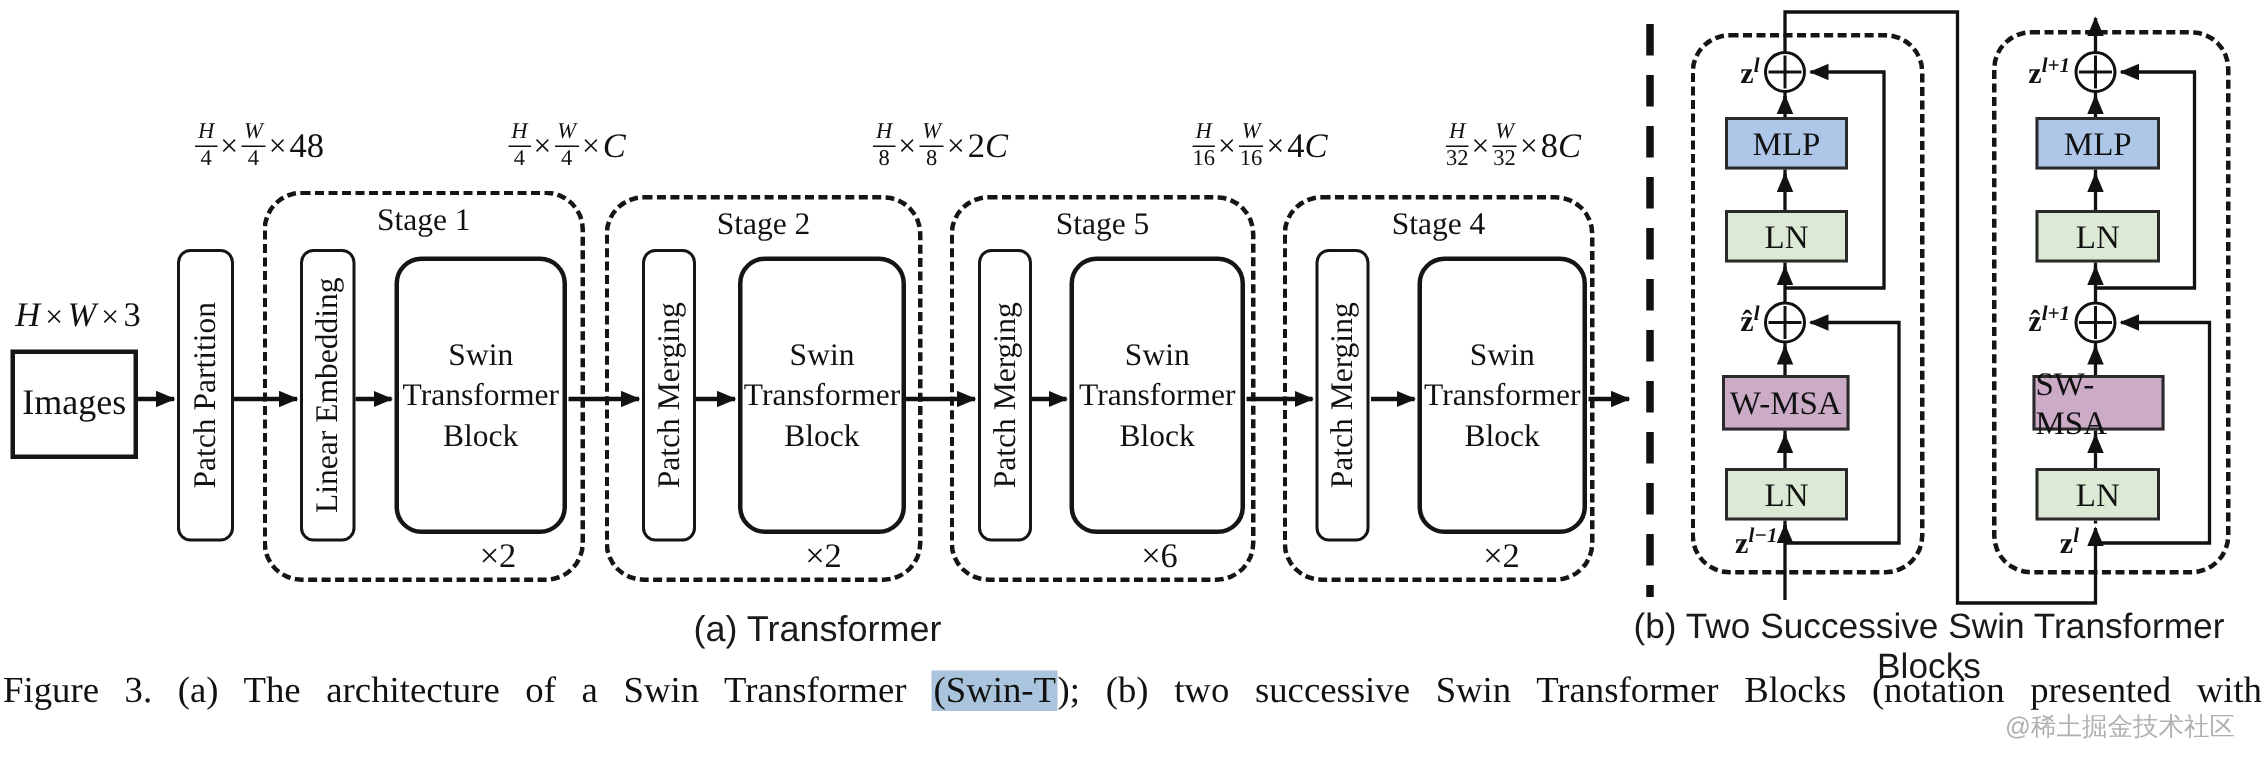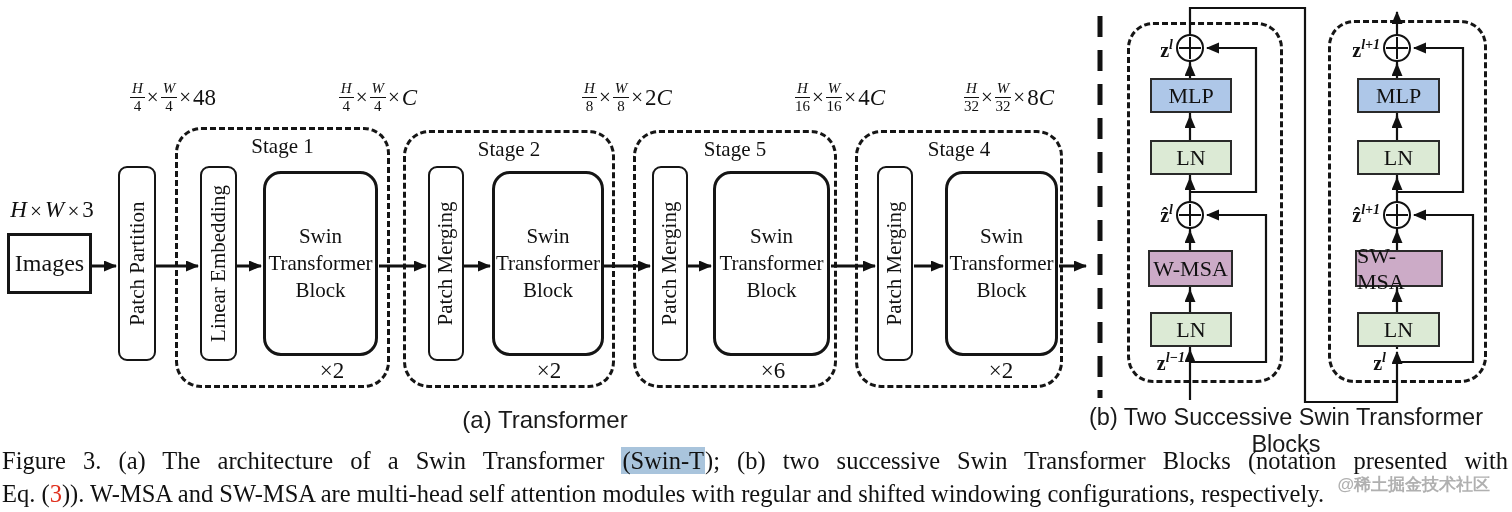--- a/index.html
+++ b/index.html
@@ -112,21 +112,21 @@
       <line x1="1397" y1="37" x2="1397" y2="59"></line>
         <line x1="1386" y1="48" x2="1408" y2="48"></line>
       <circle cx="1397" cy="215" r="13" fill="#fff"></circle>
       <line x1="1397" y1="204" x2="1397" y2="226"></line>
         <line x1="1386" y1="215" x2="1408" y2="215"></line>
     </g>
   </svg>
 
   <div class="hwlabel it" style="left:2px;top:197px;width:100px;"><span class="it">H</span><span class="times">×</span><span class="it">W</span><span class="times">×</span><span style="font-style:normal;">3</span></div>
 
-  <div class="solidbox images" style="left:7px;top:233px;width:85px;height:61px;">
+  <div class="solidbox images" style="left:7px;top:233px;width:85px;height:73px;">
     <span>Images</span>
   </div>
 
   <div class="solidbox vbox" style="left:118px;top:166px;width:38px;height:195px;">
     <span class="vtext">Patch Partition</span>
   </div>
 
   <div class="dim" style="left:53px;top:80px;"><span class="frac">
         <span class="fn it">H</span>
         <span>4</span>
@@ -241,18 +241,17 @@
     </div>
   <div class="bbox box-ln" style="left:1357px;top:312px;width:83px;height:35px;">
       <span>LN</span>
     </div>
   <div class="zlab" style="left:1306px;top:350px;width:80px;"><span>z</span><sup>l</sup></div>
 
   <div class="subcap" style="left:1060px;top:404px;width:452px;font-size:23.5px;">(b) Two Successive Swin Transformer Blocks</div>
 
   <div class="figcap">
     <div class="l1"><span>Figure 3. (a) The architecture of a Swin Transformer </span><span class="hl">(Swin-T</span><span>); (b) two successive Swin Transformer Blocks (notation presented with</span></div>
-    <div class="l2"><span>Eq. (</span><span class="cap-red">3</span><span>)). W-MSA and SW-MSA are multi-head self attention modules with regular and shifted windowing configurations, respectively.</span></div>
-  </div>
-
-  <div class="watermark" style="left:1304px;top:473px;width:186px;font-weight:bold;">@稀土掘金技术社区</div>
+  </div>
+
+  <div class="watermark" style="left:1304px;top:473px;width:186px;">@稀土掘金技术社区</div>
 
 </div>
 
 </body></html>

